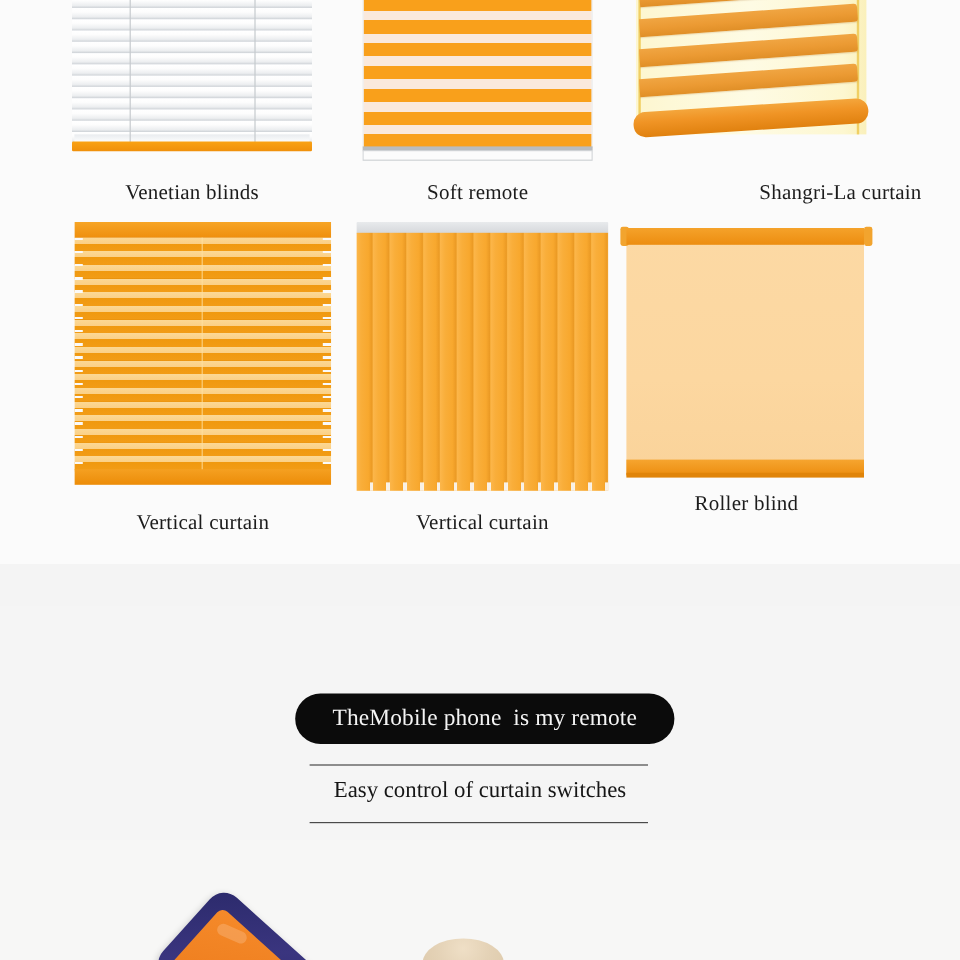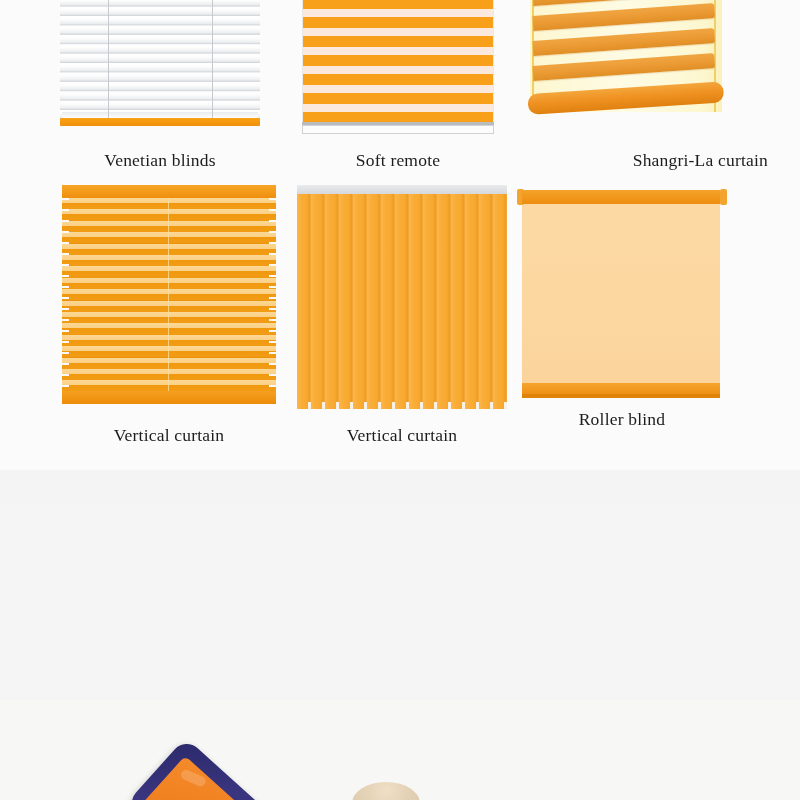--- a/index.html
+++ b/index.html
@@ -512,20 +512,28 @@
             <div class="rb-toproll"></div>
             <div class="rb-bottomrail"></div>
             <div class="rb-bottomrail-shadow"></div>
           </div>
         </div>
         <div class="cell-label" style="top:224px;">Roller blind</div>
       </div>
     </div>
   </div>
 
+  <div class="promo">
+    <div class="promo-pill">
+      <span class="promo-pill-text">TheMobile phone  is my remote</span>
+    </div>
+    <div class="promo-rule top"></div>
+    <div class="promo-sub">Easy control of curtain switches</div>
+    <div class="promo-rule bottom"></div>
+  </div>
 
   <div class="photo-strip">
   </div>
   <div class="phone-body">
     <div class="phone-screen"></div>
     <div class="phone-glare"></div>
   </div>
   <div class="hand-blob"></div>
 
 </div>

